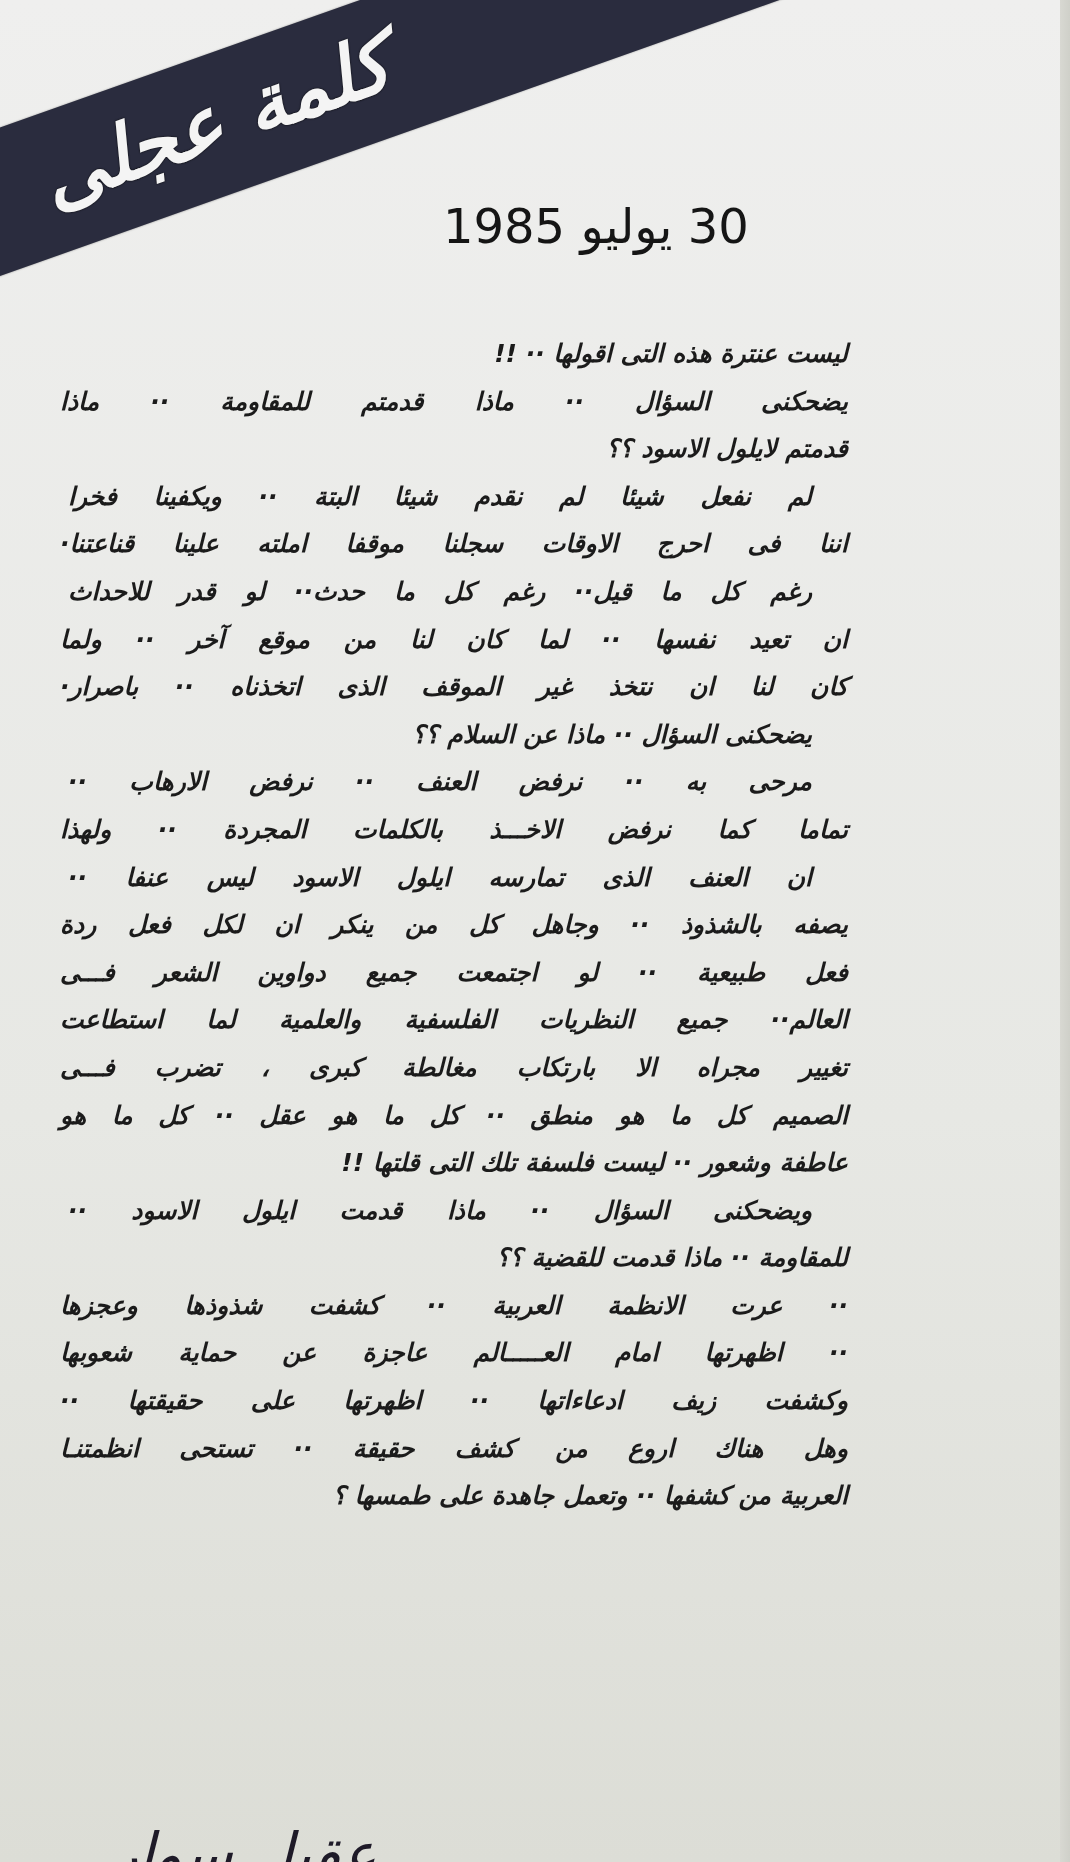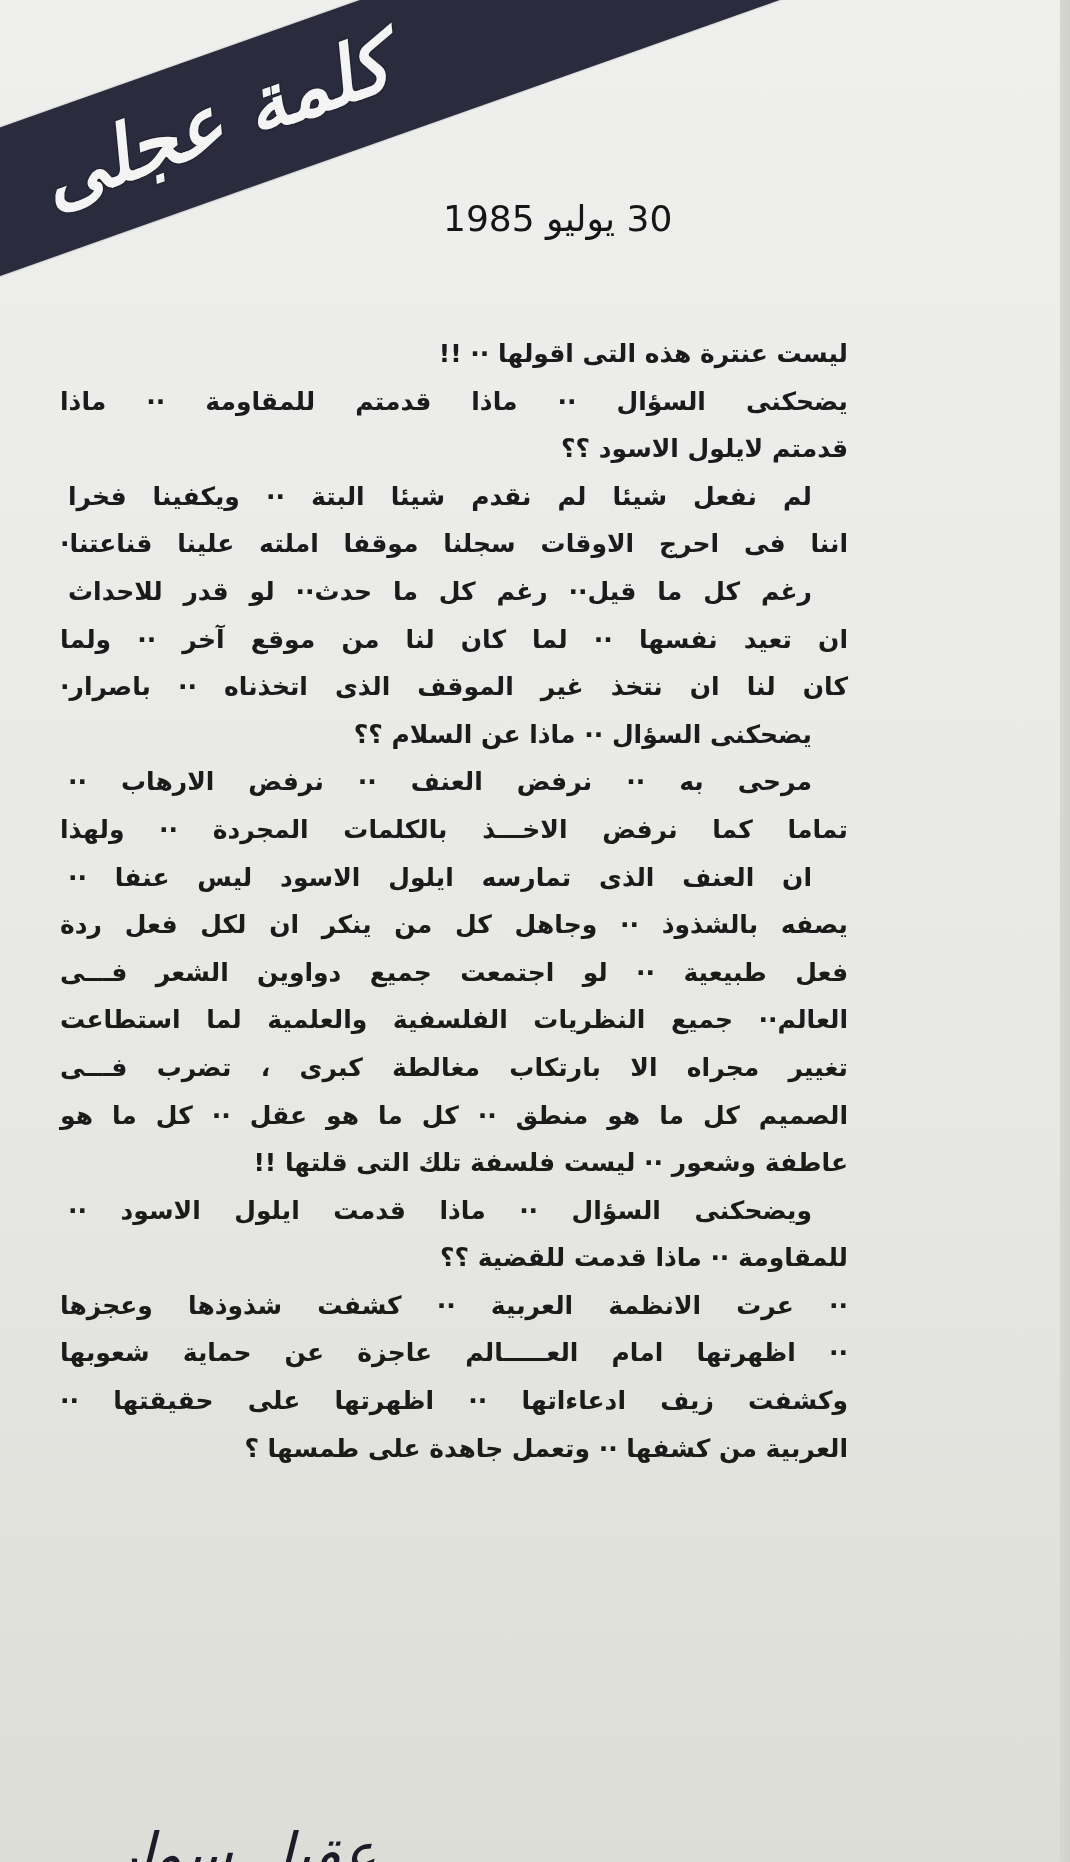--- a/index.html
+++ b/index.html
@@ -25,28 +25,28 @@
     }
     .banner-title {
       position: absolute; left: 150px; top: 20px;
       color: #f4f4f4; font-family: "DejaVu Serif", serif;
       font-size: 78px; font-weight: bold; font-style: italic;
       direction: rtl; letter-spacing: 2px;
       text-shadow: 0 0 2px #000;
     }
     .date {
       position: absolute; left: 443px; top: 198px;
-      font-family: "DejaVu Sans", sans-serif; font-size: 36px; color: #151515;
+      font-family: "DejaVu Sans", sans-serif; font-size: 48px; color: #151515;
       direction: rtl; unicode-bidi: plaintext;
     }
     .article {
       position: absolute; left: 60px; top: 330px; width: 788px;
       direction: rtl; text-align: justify;
       font-family: "DejaVu Sans", sans-serif; font-weight: bold;
-      font-size: 25px; line-height: 47.6px; color: #1b1b1b;
+      font-size: 25px; line-height: 47.6px; color: #1b1b1b; font-style: italic;
     }
     .line { display: block; white-space: nowrap; text-align-last: justify; }
     .line.indent { padding-right: 36px; margin-left: 8px; }
     .line.short { text-align-last: right; }
     .signature {
       position: absolute; left: 110px; top: 1820px;
       font-family: "DejaVu Serif", serif; font-style: italic;
       font-size: 58px; color: #1e1a28; direction: rtl;
     }
   </style>
@@ -77,18 +77,19 @@
     <span class="line">فعل طبيعية ·· لو اجتمعت جميع دواوين الشعر فـــى</span>
     <span class="line">العالم·· جميع النظريات الفلسفية والعلمية لما استطاعت</span>
     <span class="line">تغيير مجراه الا بارتكاب مغالطة كبرى ، تضرب فـــى</span>
     <span class="line">الصميم كل ما هو منطق ·· كل ما هو عقل ·· كل ما هو</span>
     <span class="line short">عاطفة وشعور ·· ليست فلسفة تلك التى قلتها !!</span>
     <span class="line indent">ويضحكنى السؤال ·· ماذا قدمت ايلول الاسود ··</span>
     <span class="line short">للمقاومة ·· ماذا قدمت للقضية ؟؟</span>
     <span class="line">·· عرت الانظمة العربية ·· كشفت شذوذها وعجزها</span>
     <span class="line">·· اظهرتها امام العـــــالم عاجزة عن حماية شعوبها</span>
     <span class="line">وكشفت زيف ادعاءاتها ·· اظهرتها على حقيقتها ··</span>
+    <span class="line">وهل هناك اروع من كشف حقيقة ·· تستحى انظمتنـا</span>
     <span class="line short">العربية من كشفها ·· وتعمل جاهدة على طمسها ؟</span>
   </div>
 
   <div class="signature">عقيل سوار</div>
 </div>
 <div class="edge"></div>
 
 </body></html>

